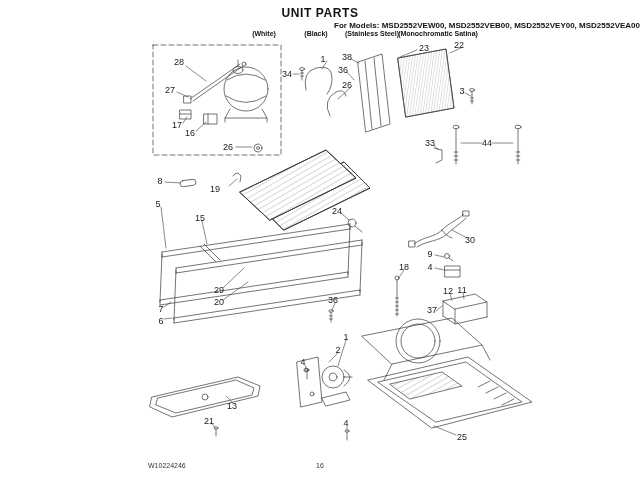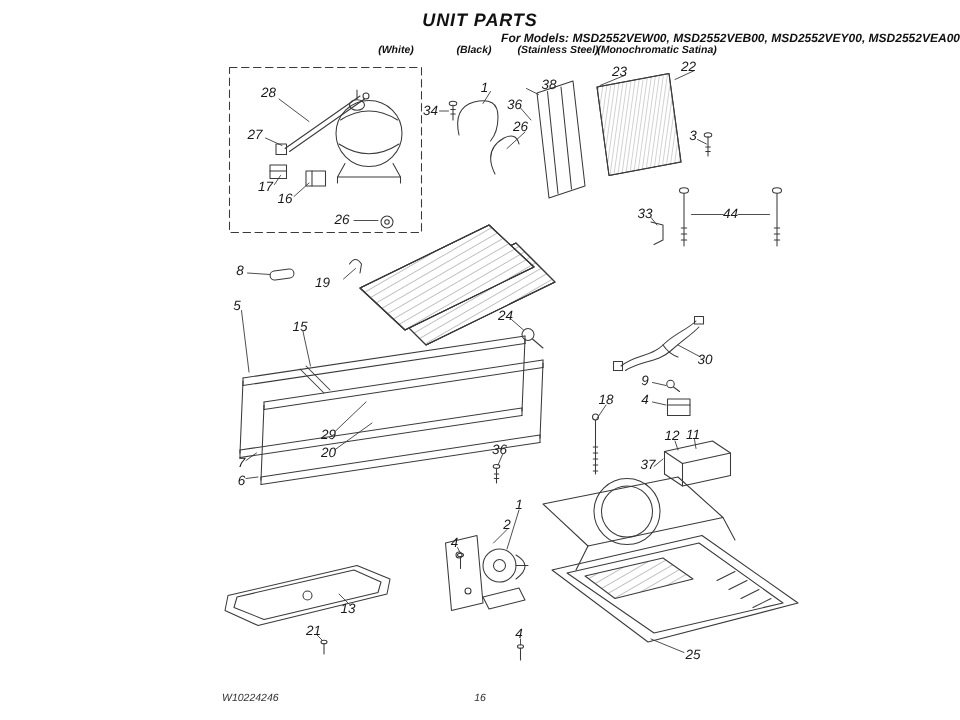--- a/index.html
+++ b/index.html
@@ -1,19 +1,19 @@
 <!DOCTYPE html>
 <html><head>
 <meta charset="utf-8">
 <style>
   html,body { margin:0; padding:0; background:#e8e8e8; }
   .page {
     position:relative; width:640px; height:480px; margin:0 auto;
     background:#ffffff; overflow:hidden;
-    font-family:"Liberation Sans", sans-serif; color:#111;font-style:italic;
+    font-family:"Liberation Sans", sans-serif; color:#111;
   }
   .title {
     position:absolute; top:6px; left:0; right:0; text-align:center;
     font-size:12px; font-weight:bold; letter-spacing:0.6px;
   }
   .models {
     position:absolute; top:21px; left:0; right:0; text-align:right;
     font-size:8px; font-weight:bold;
   }
   .finish-row { position:absolute; top:0; left:0; width:100%; height:0; }
@@ -303,24 +303,24 @@
       <span class="finish-label" style="left: 438px;">(Monochromatic Satina)</span>
     </div>
 
   <div class="callout-layer">
       <div class="callout" style="left: 179px; top: 62px;">28</div>
       <div class="callout" style="left: 170px; top: 90px;">27</div>
       <div class="callout" style="left: 177px; top: 125px;">17</div>
       <div class="callout" style="left: 190px; top: 133px;">16</div>
       <div class="callout" style="left: 287px; top: 74px;">34</div>
       <div class="callout" style="left: 323px; top: 59px;">1</div>
-      <div class="callout" style="left: 366px; top: 57px;">38</div>
+      <div class="callout" style="left: 347px; top: 57px;">38</div>
       <div class="callout" style="left: 343px; top: 70px;">36</div>
       <div class="callout" style="left: 347px; top: 85px;">26</div>
-      <div class="callout" style="left: 413px; top: 48px;">23</div>
+      <div class="callout" style="left: 424px; top: 48px;">23</div>
       <div class="callout" style="left: 459px; top: 45px;">22</div>
       <div class="callout" style="left: 462px; top: 91px;">3</div>
       <div class="callout" style="left: 430px; top: 143px;">33</div>
       <div class="callout" style="left: 487px; top: 143px;">44</div>
       <div class="callout" style="left: 228px; top: 147px;">26</div>
       <div class="callout" style="left: 160px; top: 181px;">8</div>
       <div class="callout" style="left: 215px; top: 189px;">19</div>
       <div class="callout" style="left: 158px; top: 204px;">5</div>
       <div class="callout" style="left: 200px; top: 218px;">15</div>
       <div class="callout" style="left: 337px; top: 211px;">24</div>

